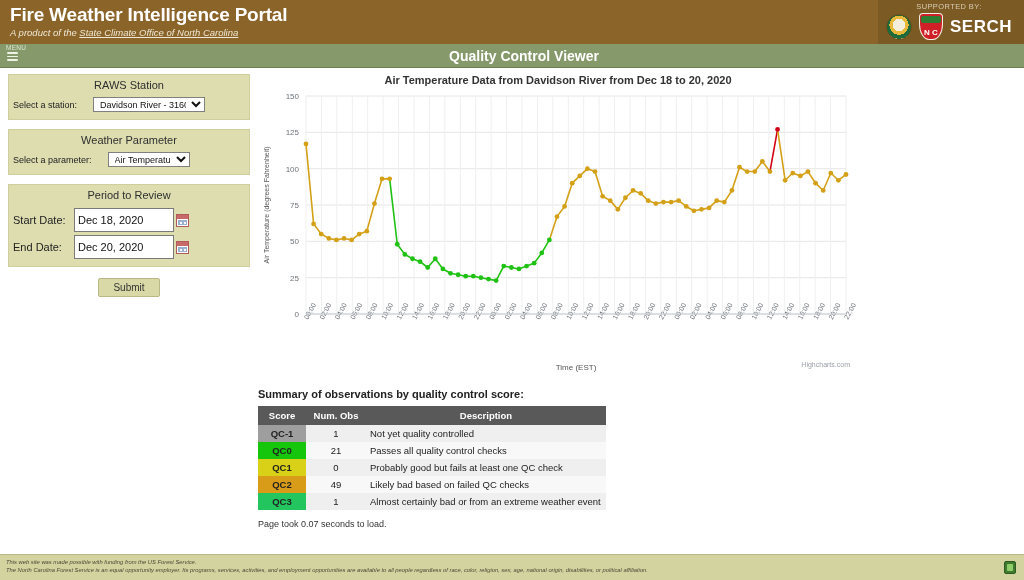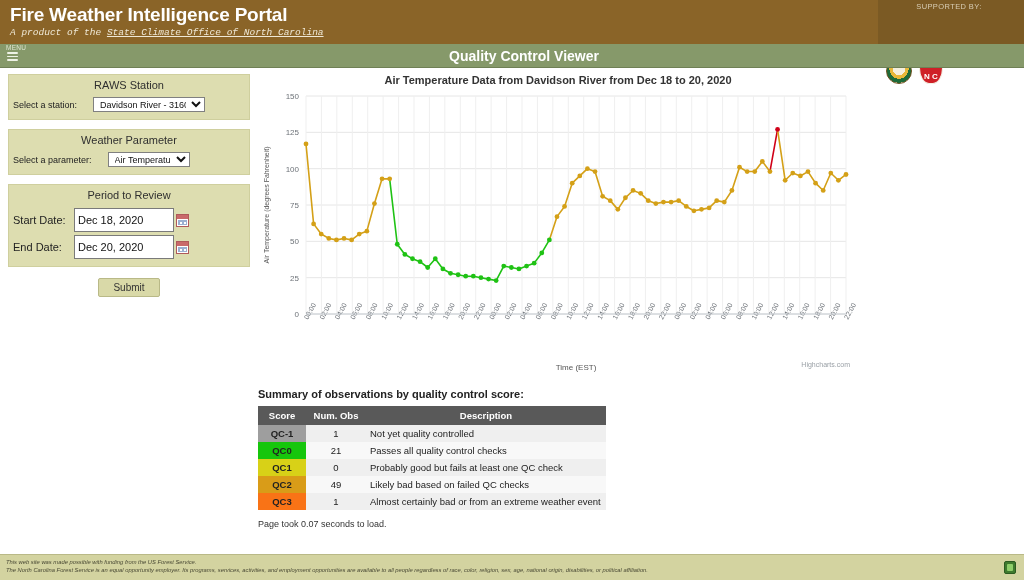--- a/index.html
+++ b/index.html
@@ -19,27 +19,27 @@
     background:#8a6428;
     display:flex; align-items:flex-start; justify-content:space-between;
   }
   .brand { padding:4px 0 0 10px; }
   .brand-title {
     color:#ffffff; font-size:19px; font-weight:bold; letter-spacing:-0.2px;
     line-height:22px; white-space:nowrap;
   }
   .brand-sub {
     color:#efe8d6; font-size:9.5px; font-style:italic; line-height:12px;
-    margin-top:1px; white-space:nowrap;font-family:Liberation Mono, monospace;
+    margin-top:1px; white-space:nowrap;
   }
   .brand-sub a { color:#efe8d6; text-decoration:underline; font-style:italic; }
 
   .supported {
     height:44px; background:#7b5a24; padding:2px 12px 0 8px;
-    display:flex; flex-direction:column; align-items:center; justify-content:flex-start;gap:44px;
+    display:flex; flex-direction:column; align-items:center; justify-content:flex-start;
   }
   .supported-label {
     color:#d8cdb4; font-size:7.5px; letter-spacing:0.4px;
     font-variant: small-caps; text-transform:uppercase; line-height:10px;
   }
   .supported-row { display:flex; align-items:center; gap:7px; margin-top:1px; }
   .logo-circle {
     width:26px; height:26px; border-radius:50%;
     background: radial-gradient(circle at 50% 42%, #f4efdd 0 34%, #e8b83a 34% 52%, #1d6b3a 52% 74%, #f2e7c8 74% 84%, #c9a23a 84% 100%);
     border:1px solid #6b4e1c;
@@ -531,21 +531,21 @@
             <td class="score-cell" style="background: rgb(216, 209, 23);">QC1</td>
             <td class="num-cell">0</td>
             <td class="desc-cell">Probably good but fails at least one QC check</td>
           </tr>
           <tr>
             <td class="score-cell" style="background: rgb(217, 156, 24);">QC2</td>
             <td class="num-cell">49</td>
             <td class="desc-cell">Likely bad based on failed QC checks</td>
           </tr>
           <tr>
-            <td class="score-cell" style="background: #f97316;">QC3</td>
+            <td class="score-cell" style="background: #22c55e;">QC3</td>
             <td class="num-cell">1</td>
             <td class="desc-cell">Almost certainly bad or from an extreme weather event</td>
           </tr>
         </tbody>
     </table>
     <div class="page-time">Page took 0.07 seconds to load.</div>
   </div>
 
   <div class="footer">
     <div class="footer-line">This web site was made possible with funding from the US Forest Service.</div>

